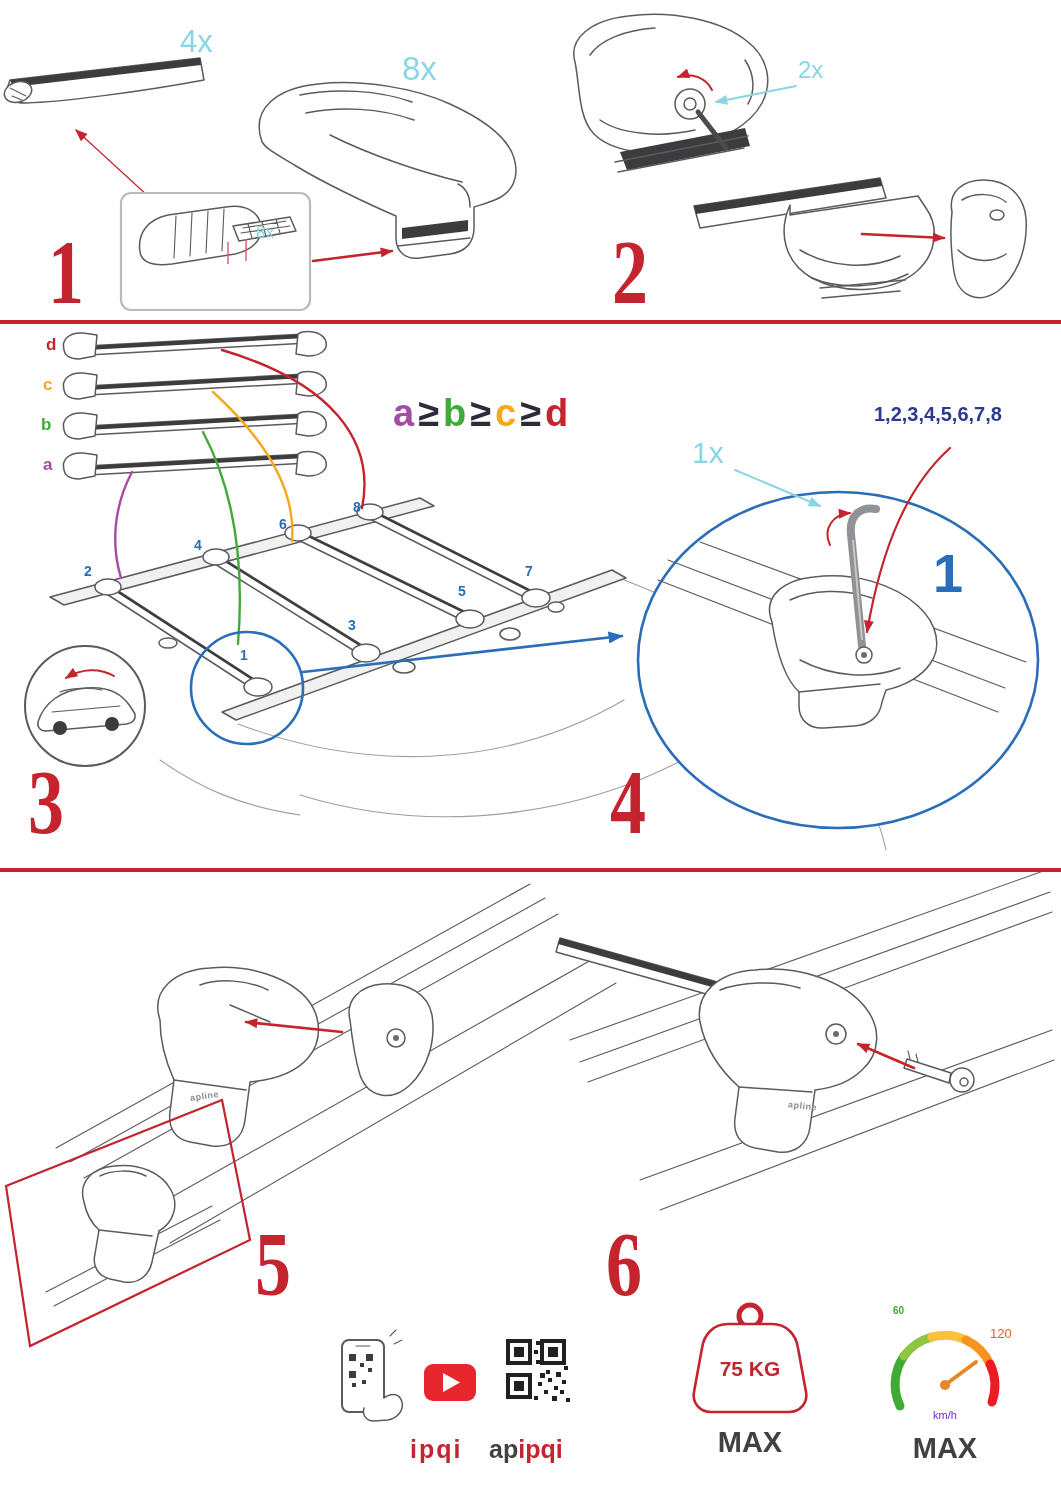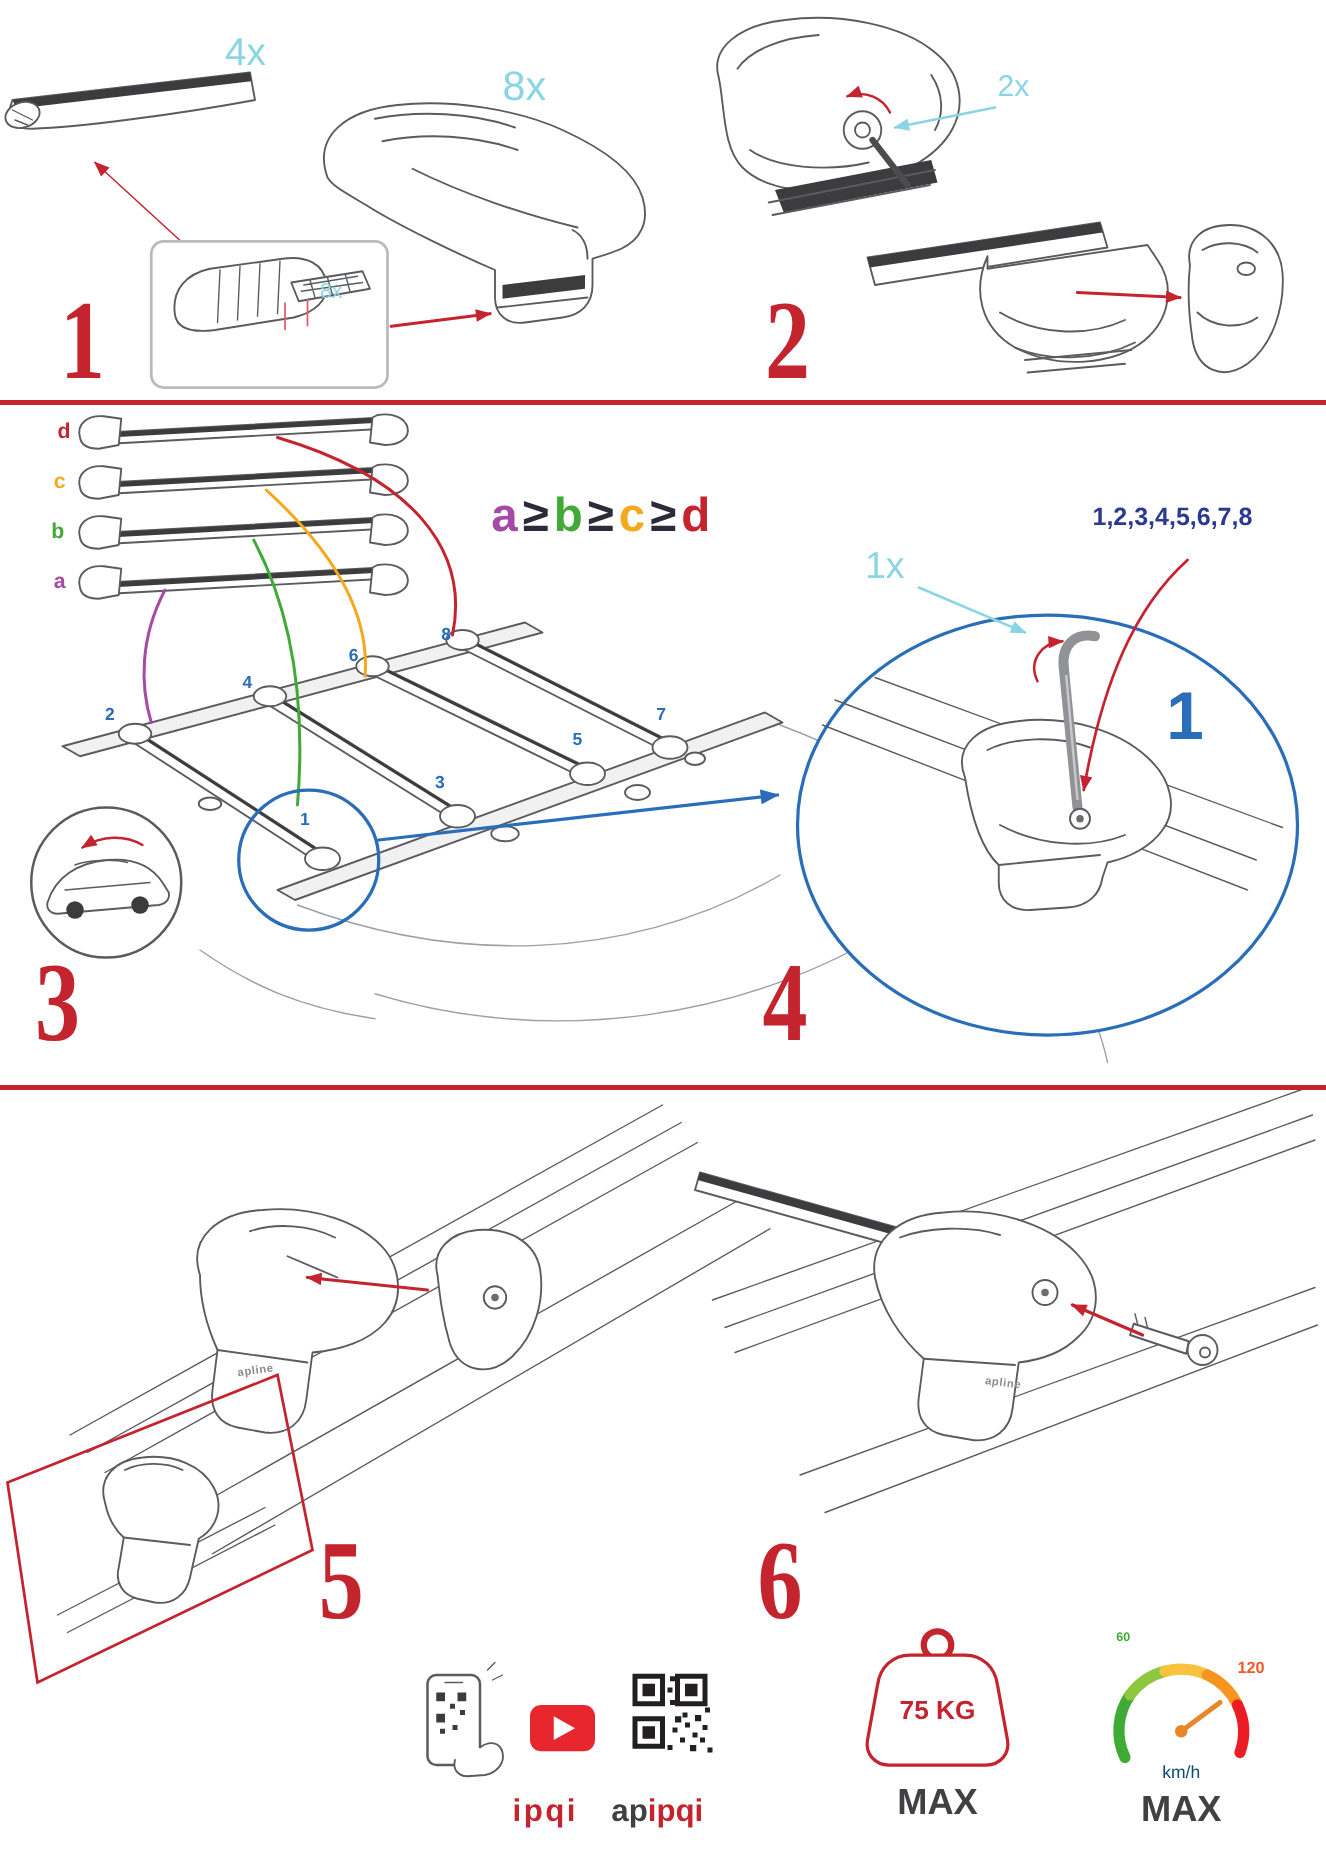--- a/index.html
+++ b/index.html
@@ -302,17 +302,17 @@
   <span class="txt clampLogo" style="left:788px;top:1102px;transform:rotate(7deg)">apline</span>
 
   <span class="txt" style="left:294px;top:1501px;font-size:23px;font-weight:400;color:#6d6e71;letter-spacing:3px">MDAK</span>
   <span class="txt" style="left:410px;top:1437px;font-size:25px;font-weight:700;color:#c4242e;letter-spacing:2px">ipqi</span>
   <div class="txt" style="left:489px;top:1437px;font-size:25px;font-weight:700">
     <span style="color:#414042">ap</span><span style="color:#c4242e">ipqi</span>
   </div>
   <span class="txt center" style="left:750px;top:1358px;font-size:21px;font-weight:700;color:#c4242e">75 KG</span>
   <span class="txt center" style="left:750px;top:1428px;font-size:29px;font-weight:700;color:#414042">MAX</span>
   <span class="txt" style="left:893px;top:1306px;font-size:10px;font-weight:700;color:#3faa35">60</span>
-  <span class="txt" style="left:990px;top:1327px;font-size:13px;font-weight:700;color:#f05a28">120</span>
-  <span class="txt center" style="left:945px;top:1410px;font-size:14px;color:#0c4a6e">km/h</span>
+  <span class="txt" style="left:990px;top:1327px;font-size:13px;font-weight:400;color:#f05a28">120</span>
+  <span class="txt center" style="left:945px;top:1410px;font-size:11px;color:#6d28d9">km/h</span>
   <span class="txt center" style="left:945px;top:1434px;font-size:29px;font-weight:700;color:#414042">MAX</span>
 
 </div>
 
 </body></html>

